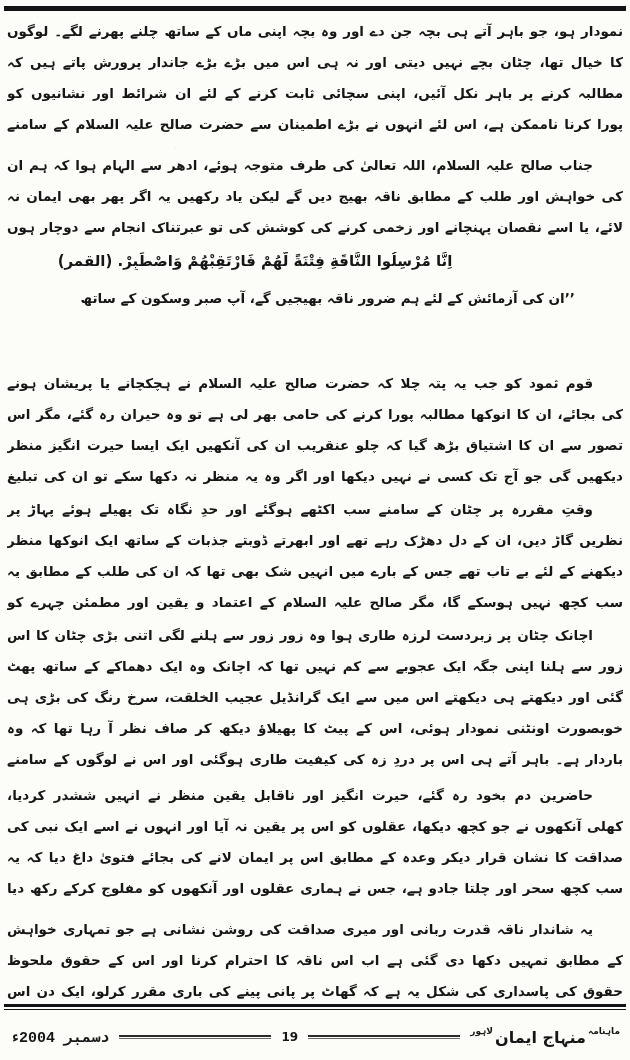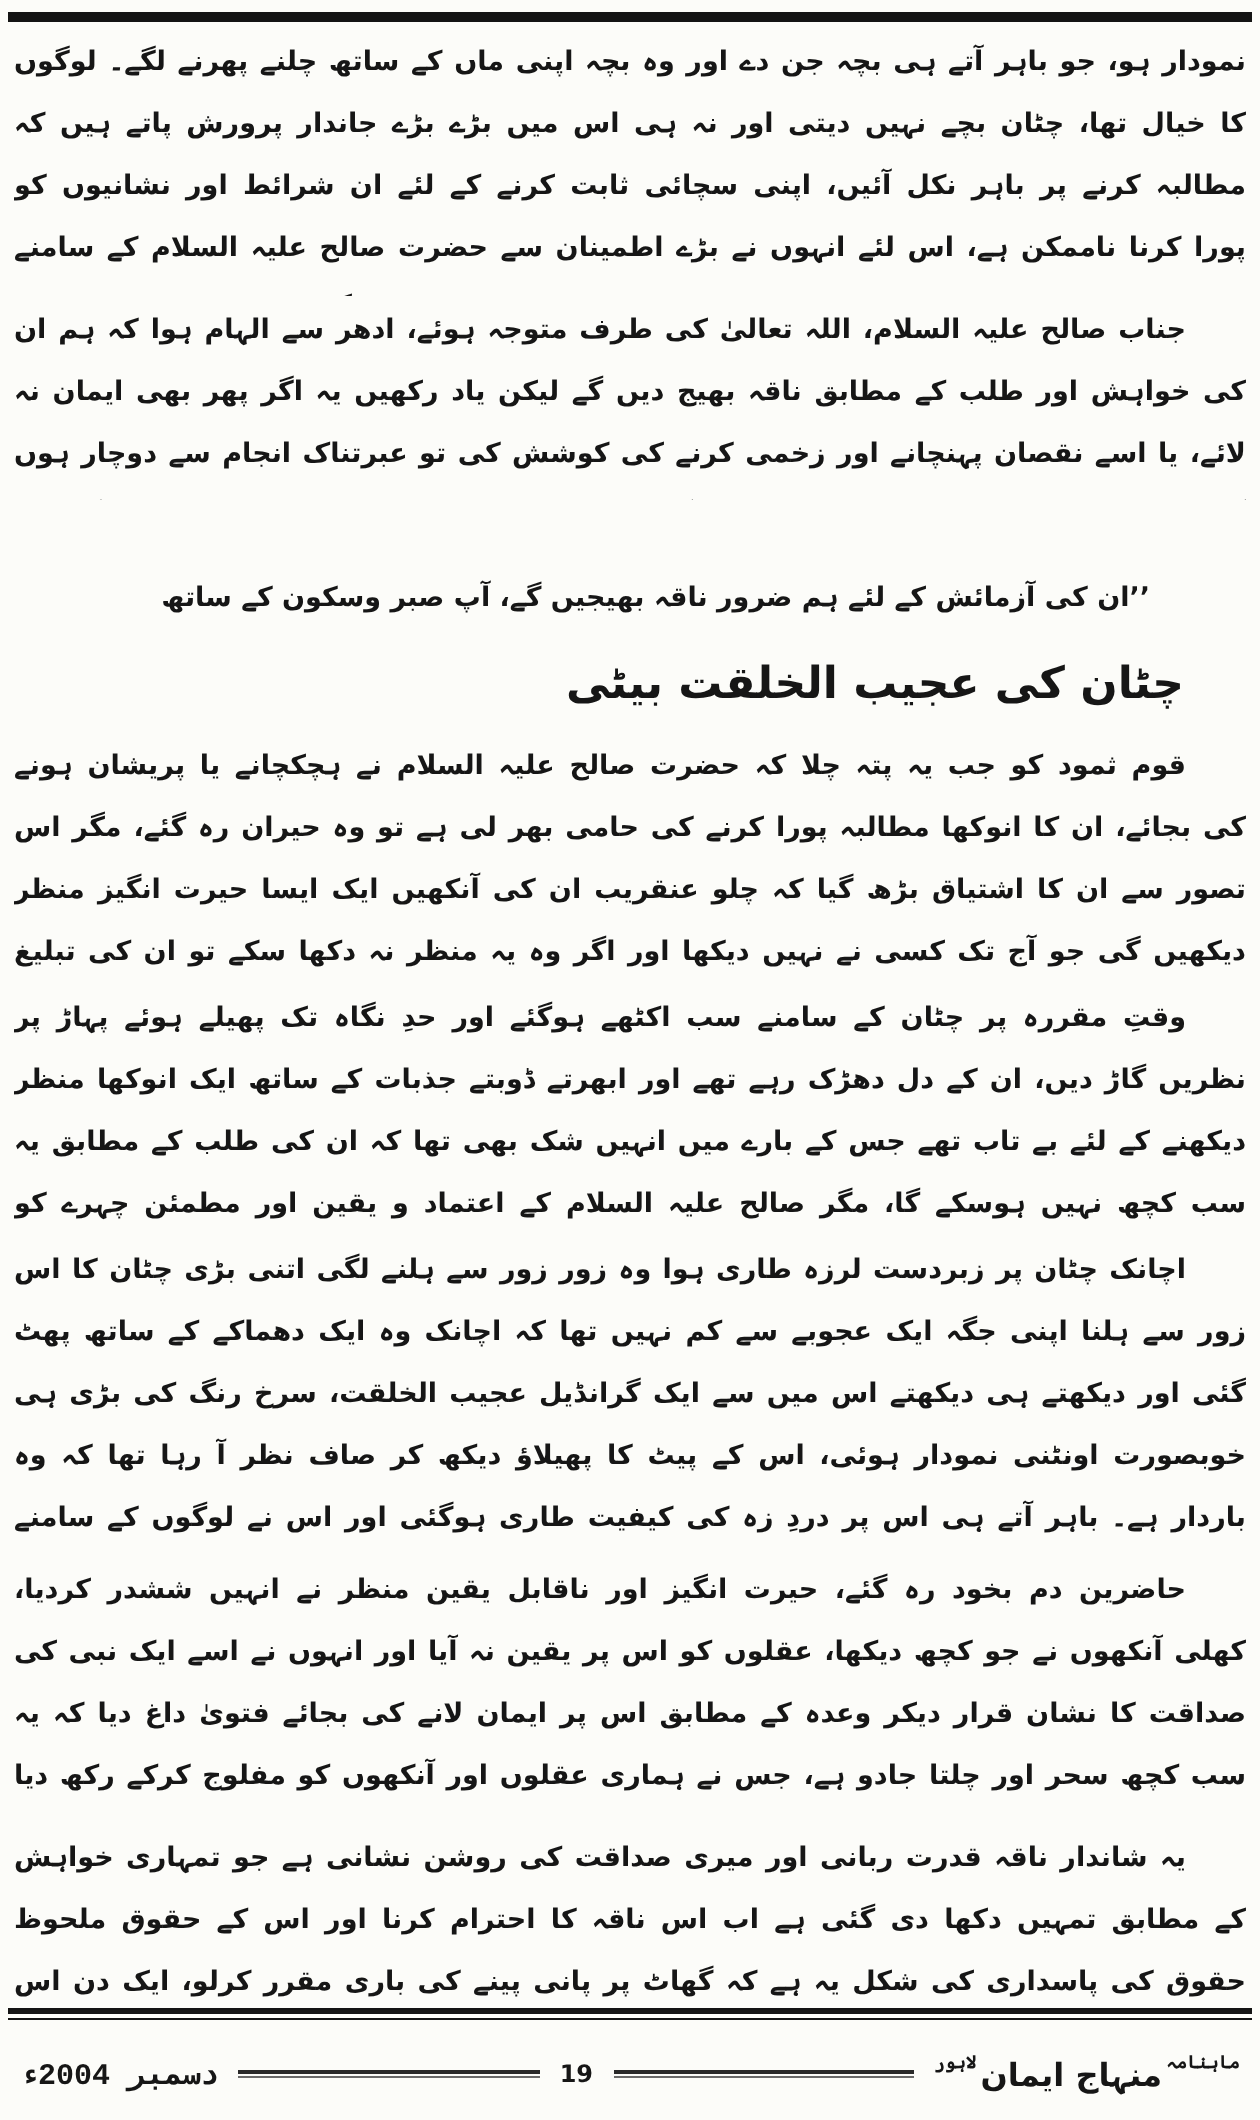--- a/index.html
+++ b/index.html
@@ -71,44 +71,44 @@
 
   .footer {
     position:absolute; top:1020px; left:10px; right:10px; height:34px;
     display:flex; align-items:center; direction:rtl;
     font-weight:700;
   }
   .footer-magazine {
     font-size:16px; white-space:nowrap;
     display:inline-flex; align-items:flex-start; gap:2px;
   }
-  .footer-magazine .sm { font-size:9px; position:relative; top:-2px;font-family:Liberation Serif, serif; }
+  .footer-magazine .sm { font-size:9px; position:relative; top:-2px; }
   .footer-rule {
     flex:1 1 auto; height:4px; margin:0 10px;
     border-top:2px solid #2a2a2a;
     border-bottom:1px solid #6a6a6a;
   }
   .footer-page { font-size:12px; direction:ltr; }
   .footer-date { font-size:15px; white-space:nowrap;font-family:Liberation Mono, monospace; }
 </style>
 </head>
 <body>
 
 <div class="page">
 
   <div class="top-rule"></div>
 
   <p class="body-para p1">نمودار ہو، جو باہر آتے ہی بچہ جن دے اور وہ بچہ اپنی ماں کے ساتھ چلنے پھرنے لگے۔ لوگوں کا خیال تھا، چٹان بچے نہیں دیتی اور نہ ہی اس میں بڑے بڑے جاندار پرورش پاتے ہیں کہ مطالبہ کرنے پر باہر نکل آئیں، اپنی سچائی ثابت کرنے کے لئے ان شرائط اور نشانیوں کو پورا کرنا ناممکن ہے، اس لئے انہوں نے بڑے اطمینان سے حضرت صالح علیہ السلام کے سامنے یہ کڑی شرائط رکھ دیں تصور یہ تھا کہ نہ وہ انہیں پورا کرسکیں گے اور نہ انہیں ایمان لانا پڑے گا۔</p>
 
   <p class="body-para p2 indent">جناب صالح علیہ السلام، اللہ تعالیٰ کی طرف متوجہ ہوئے، ادھر سے الہام ہوا کہ ہم ان کی خواہش اور طلب کے مطابق ناقہ بھیج دیں گے لیکن یاد رکھیں یہ اگر پھر بھی ایمان نہ لائے، یا اسے نقصان پہنچانے اور زخمی کرنے کی کوشش کی تو عبرتناک انجام سے دوچار ہوں گے اور ایسے عذاب کے مستحق قرار پائیں گے جو بڑا ہی ہوش ربا اور دکھ دینے والا ہوگا۔</p>
 
+  <div class="verse">اِنَّا مُرْسِلُوا النَّاقَةِ فِتْنَةً لَّهُمْ فَارْتَقِبْهُمْ وَاصْطَبِرْ. (القمر)</div>
 
   <div class="translation">’’ان کی آزمائش کے لئے ہم ضرور ناقہ بھیجیں گے، آپ صبر وسکون کے ساتھ انتظار کریں‘‘۔</div>
 
-  <h2 class="section-heading">چٹان کی عجیب الخلقت بیٹی</h2>
 
   <p class="body-para p3 indent">قوم ثمود کو جب یہ پتہ چلا کہ حضرت صالح علیہ السلام نے ہچکچانے یا پریشان ہونے کی بجائے، ان کا انوکھا مطالبہ پورا کرنے کی حامی بھر لی ہے تو وہ حیران رہ گئے، مگر اس تصور سے ان کا اشتیاق بڑھ گیا کہ چلو عنقریب ان کی آنکھیں ایک ایسا حیرت انگیز منظر دیکھیں گی جو آج تک کسی نے نہیں دیکھا اور اگر وہ یہ منظر نہ دکھا سکے تو ان کی تبلیغ سے نجات مل جائے گی۔</p>
 
   <p class="body-para p4 indent">وقتِ مقررہ پر چٹان کے سامنے سب اکٹھے ہوگئے اور حدِ نگاہ تک پھیلے ہوئے پہاڑ پر نظریں گاڑ دیں، ان کے دل دھڑک رہے تھے اور ابھرتے ڈوبتے جذبات کے ساتھ ایک انوکھا منظر دیکھنے کے لئے بے تاب تھے جس کے بارے میں انہیں شک بھی تھا کہ ان کی طلب کے مطابق یہ سب کچھ نہیں ہوسکے گا، مگر صالح علیہ السلام کے اعتماد و یقین اور مطمئن چہرے کو دیکھتے ہوئے وہ سوچ رہے تھے کہ یہ سب کچھ ہوجائے گا اور اس مطالبے کی کوئی حیثیت نہیں۔</p>
 
   <p class="body-para p5 indent">اچانک چٹان پر زبردست لرزہ طاری ہوا وہ زور زور سے ہلنے لگی اتنی بڑی چٹان کا اس زور سے ہلنا اپنی جگہ ایک عجوبے سے کم نہیں تھا کہ اچانک وہ ایک دھماکے کے ساتھ پھٹ گئی اور دیکھتے ہی دیکھتے اس میں سے ایک گرانڈیل عجیب الخلقت، سرخ رنگ کی بڑی ہی خوبصورت اونٹنی نمودار ہوئی، اس کے پیٹ کا پھیلاؤ دیکھ کر صاف نظر آ رہا تھا کہ وہ باردار ہے۔ باہر آتے ہی اس پر دردِ زہ کی کیفیت طاری ہوگئی اور اس نے لوگوں کے سامنے اسی وقت ایک بچہ جن دیا جو ماں کے ساتھ کھڑا ہوگیا۔</p>
 
   <p class="body-para p6 indent">حاضرین دم بخود رہ گئے، حیرت انگیز اور ناقابل یقین منظر نے انہیں ششدر کردیا، کھلی آنکھوں نے جو کچھ دیکھا، عقلوں کو اس پر یقین نہ آیا اور انہوں نے اسے ایک نبی کی صداقت کا نشان قرار دیکر وعدہ کے مطابق اس پر ایمان لانے کی بجائے فتویٰ داغ دیا کہ یہ سب کچھ سحر اور چلتا جادو ہے، جس نے ہماری عقلوں اور آنکھوں کو مفلوج کرکے رکھ دیا ہے، اس لئے ہم ان پر ایمان نہیں لاسکتے۔ حضرت صالح علیہ السلام نے فرمایا:</p>
 
   <p class="body-para p7 indent">یہ شاندار ناقہ قدرت ربانی اور میری صداقت کی روشن نشانی ہے جو تمہاری خواہش کے مطابق تمہیں دکھا دی گئی ہے اب اس ناقہ کا احترام کرنا اور اس کے حقوق ملحوظ رکھنا تم پر لازم ہے۔</p>

